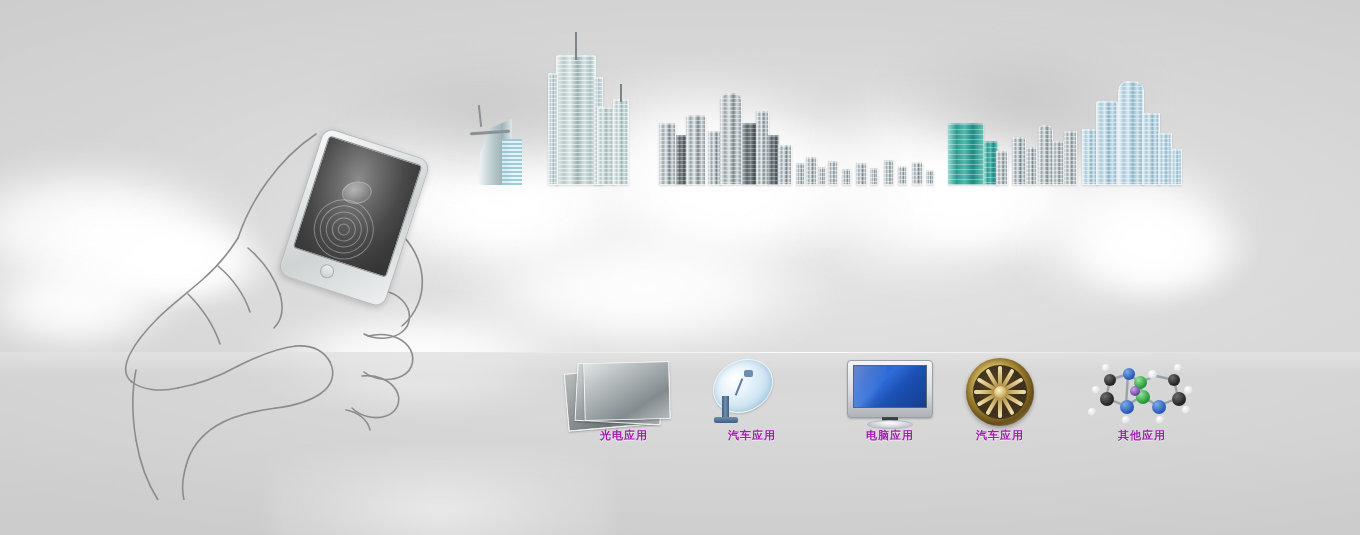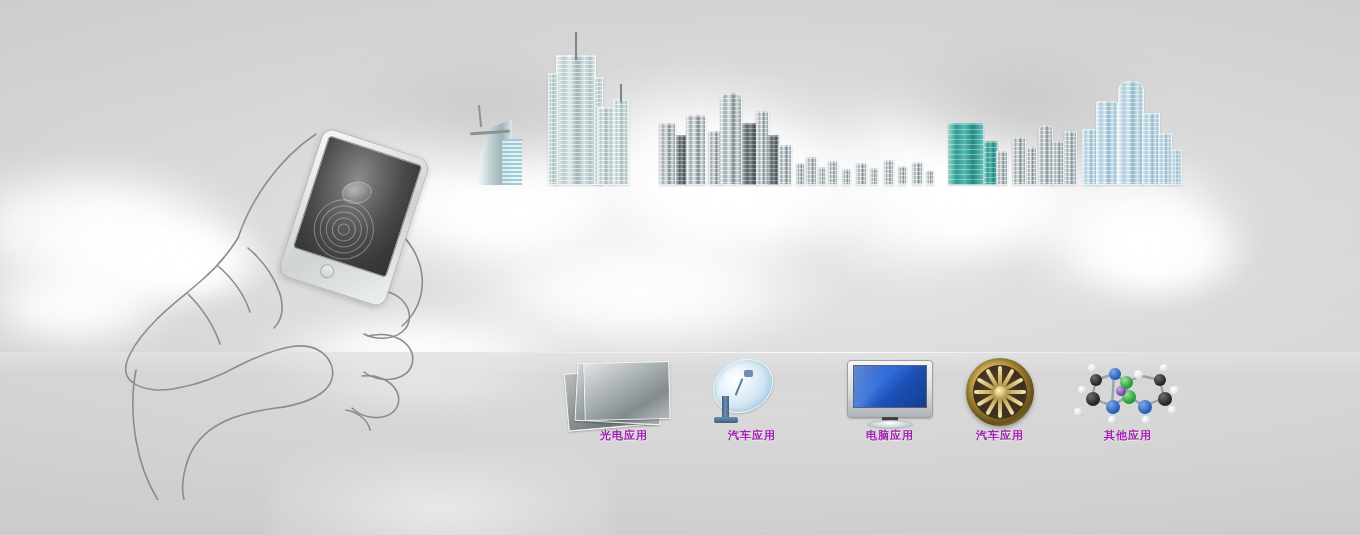--- a/index.html
+++ b/index.html
@@ -353,21 +353,21 @@
             <div class="spoke" style="transform:rotate(270deg);"></div>
             <div class="spoke" style="transform:rotate(300deg);"></div>
             <div class="spoke" style="transform:rotate(330deg);"></div>
             <div class="rim-hub"></div>
           </div>
         </div>
       </div>
       <div class="icon-label">汽车应用</div>
     </div>
 
-    <div class="icon-cell" style="left:504px;">
+    <div class="icon-cell" style="left:518px;">
       <div class="icon-art">
         <svg viewBox="0 0 128 72" style="position:absolute;inset:0;">
           <g stroke="#9aa3ad" stroke-width="2.4" stroke-linecap="round">
             <line x1="28" y1="42" x2="48" y2="50"></line>
             <line x1="48" y1="50" x2="64" y2="40"></line>
             <line x1="64" y1="40" x2="80" y2="50"></line>
             <line x1="80" y1="50" x2="100" y2="42"></line>
             <line x1="28" y1="42" x2="32" y2="24"></line>
             <line x1="32" y1="24" x2="50" y2="18"></line>
             <line x1="50" y1="18" x2="62" y2="26"></line>

